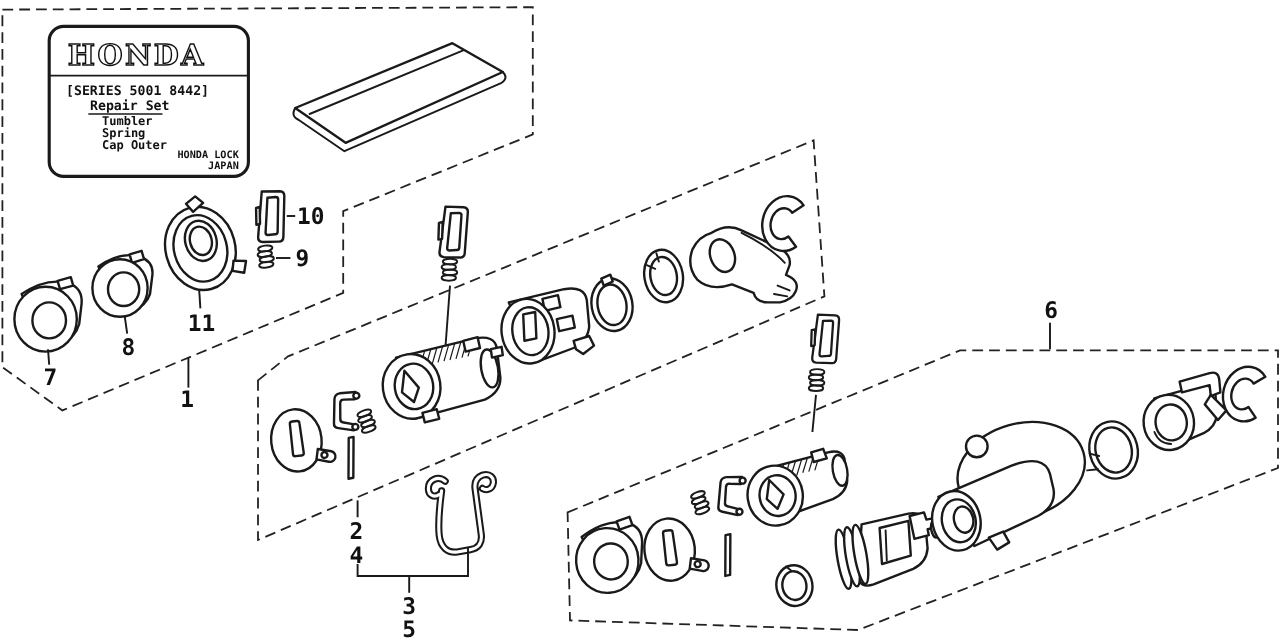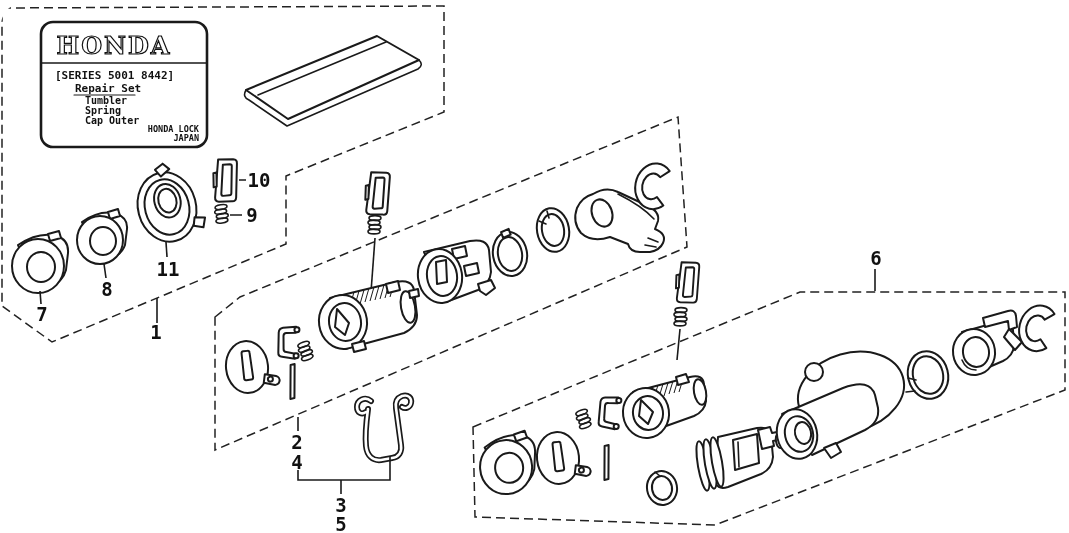--- a/index.html
+++ b/index.html
@@ -1,16 +1,16 @@
 <!DOCTYPE html>
 <html><head>
 <meta charset="utf-8">
 <style>
   html,body{margin:0;padding:0;background:#fff;}
-  .stage{position:relative;width:1069px;height:532px;background:#ffffff;overflow:hidden;border-radius:29px;}
+  .stage{position:relative;width:1069px;height:532px;background:#ffffff;overflow:hidden;}
   svg{position:absolute;left:0;top:0;}
   svg .part{fill:#ffffff;stroke:#1a1a1a;stroke-width:2;stroke-linejoin:round;stroke-linecap:round;}
   svg .ln{fill:none;stroke:#1a1a1a;stroke-width:1.6;stroke-linejoin:round;stroke-linecap:round;}
   svg .hatch{fill:none;stroke:#1a1a1a;stroke-width:1;}
   svg .dash{fill:none;stroke:#222222;stroke-width:1.5;stroke-dasharray:9 5;stroke-linejoin:miter;}
   svg .ldr{fill:none;stroke:#1a1a1a;stroke-width:1.6;}
   svg .callout{font:700 19px "DejaVu Sans Mono", monospace;fill:#111;text-anchor:middle;}
   svg .plate-box{fill:#fff;stroke:#1a1a1a;stroke-width:2.6;}
   svg .logo{font:700 24px "DejaVu Serif", serif;fill:#ffffff;stroke:#111;stroke-width:1.2;letter-spacing:2px;text-anchor:middle;}
   svg .pt{font:700 11px "DejaVu Sans Mono", monospace;fill:#111;}

